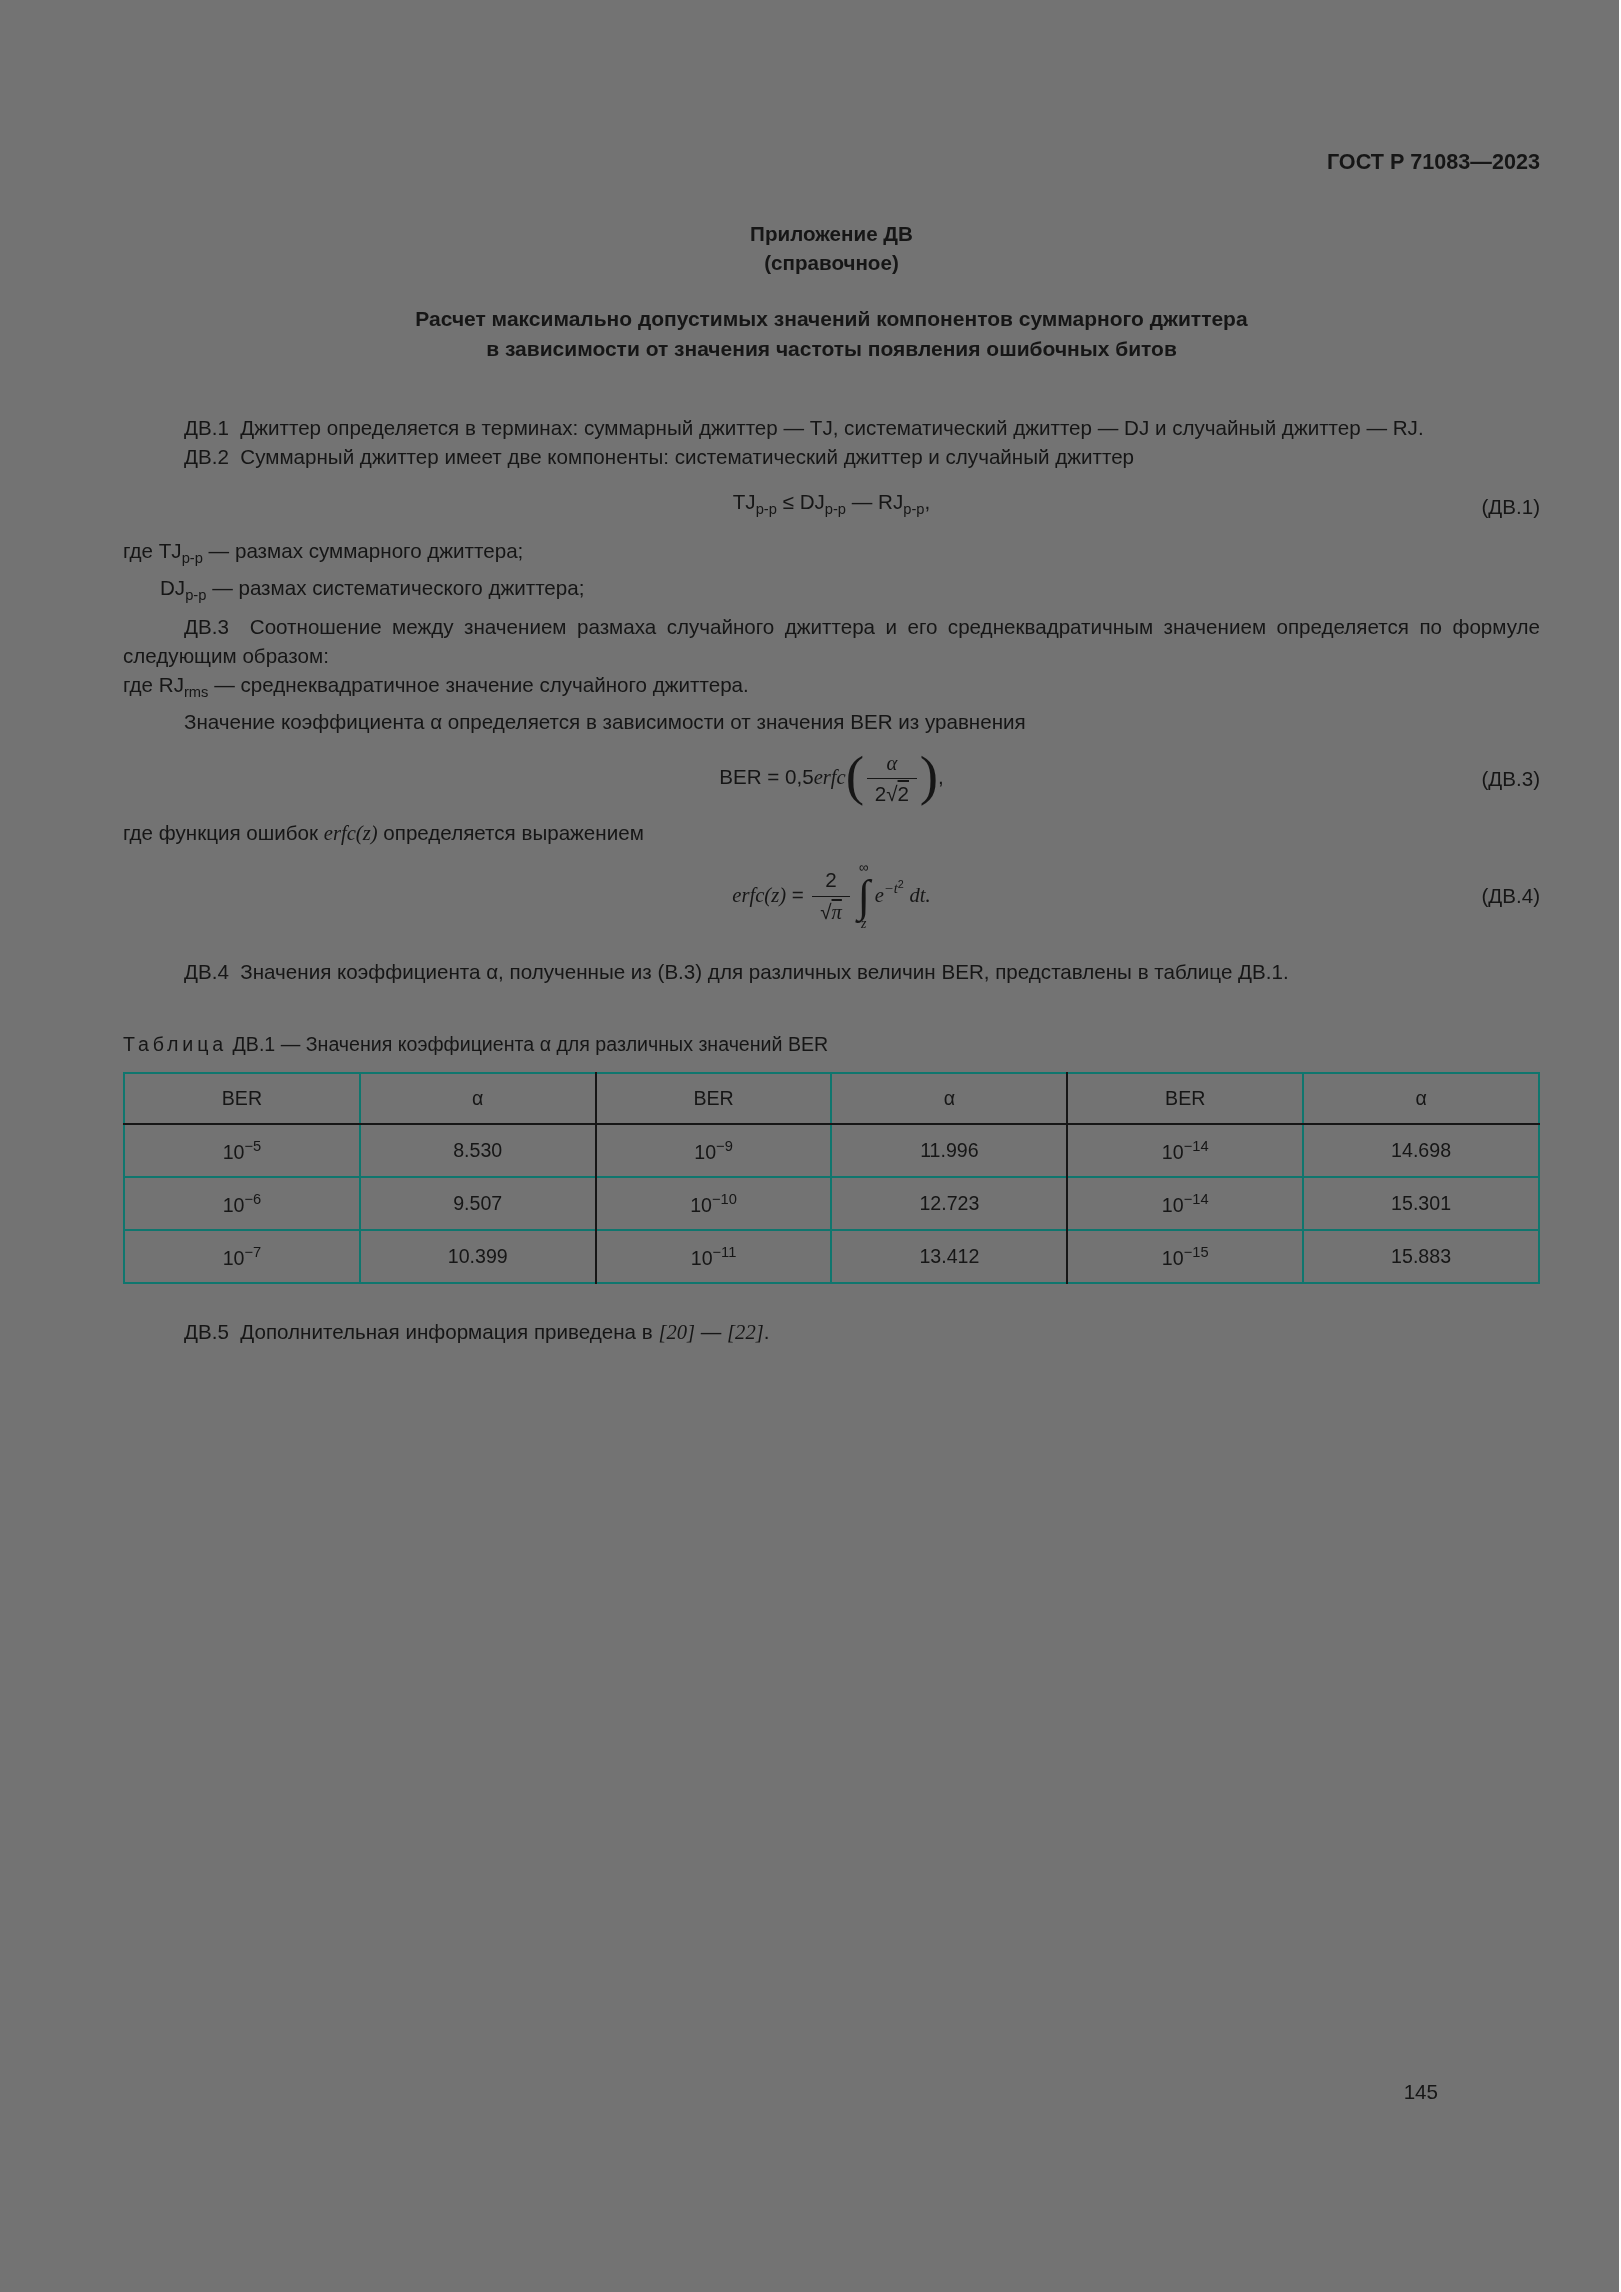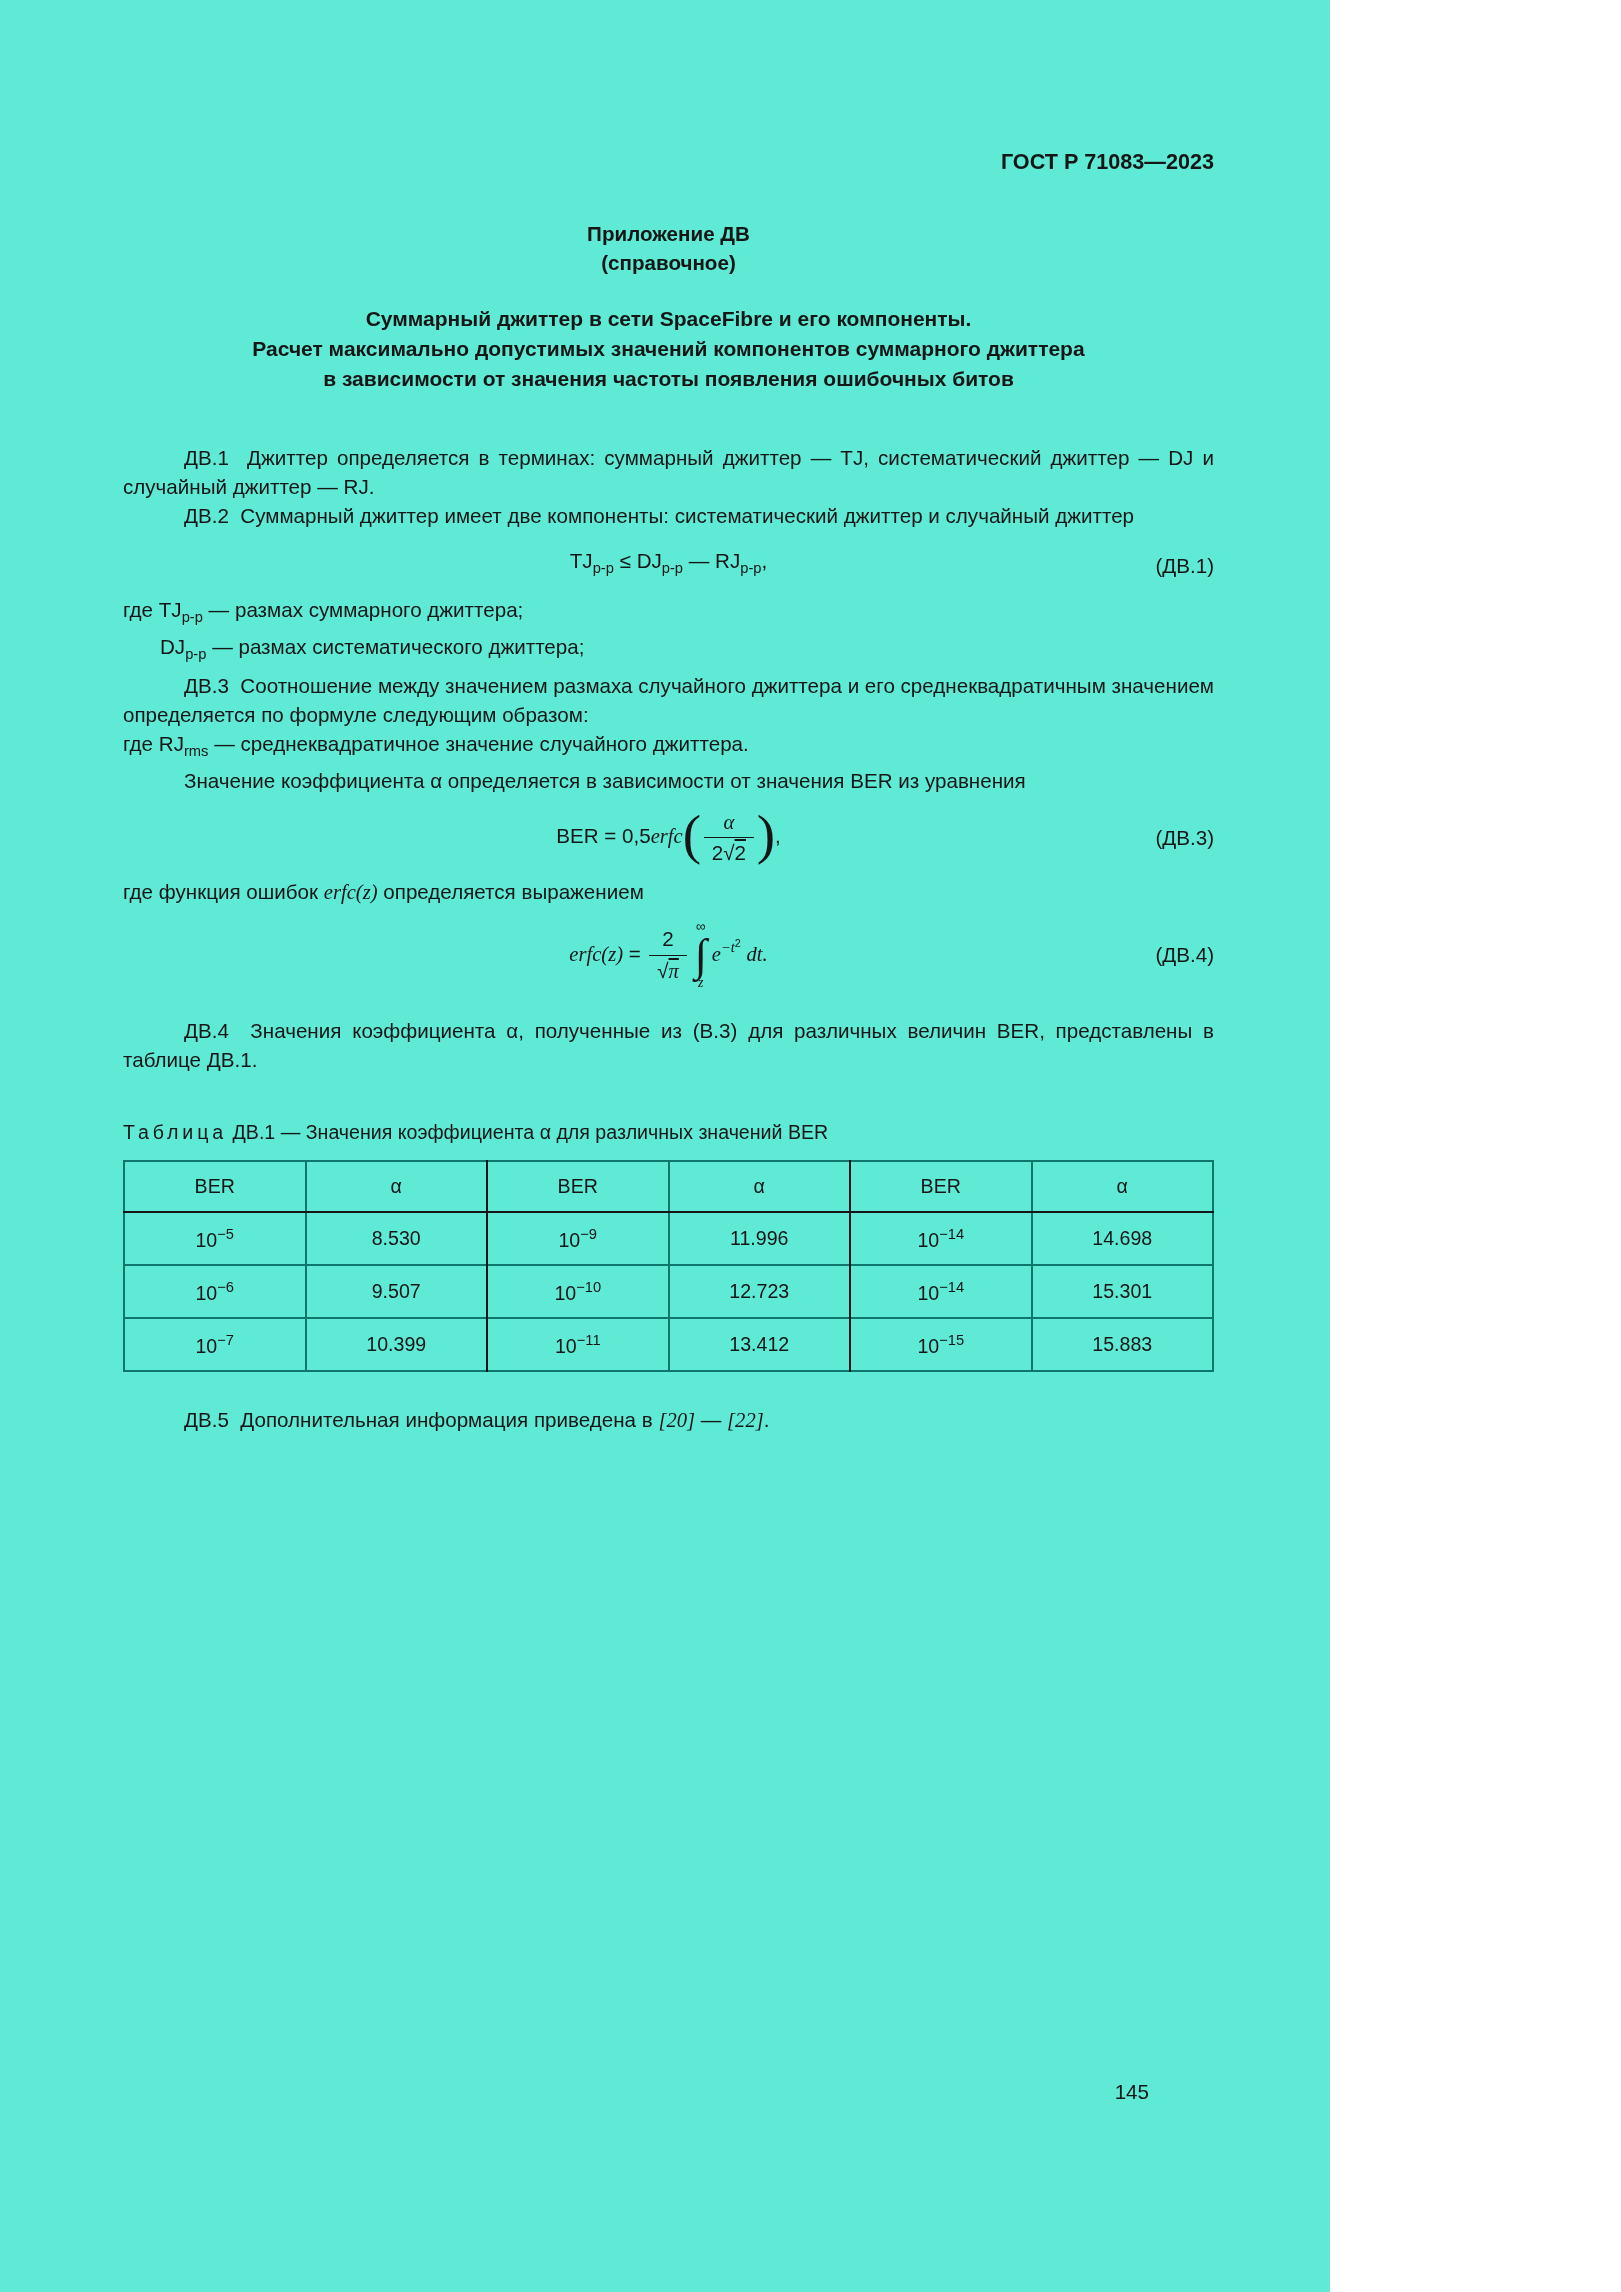--- a/index.html
+++ b/index.html
@@ -1,18 +1,18 @@
 <!DOCTYPE html>
 <html><head>
 <meta charset="utf-8">
 <style>
   html,body {margin:0; padding:0; background:#ffffff;}
   .page {
-    position:relative; width:1330px; height:2293px; box-sizing:border-box;
-    padding:147px 116px 0 123px; background:#5eead4;
+    position:relative; width:1619px; height:2293px; box-sizing:border-box;
+    padding:147px 79px 0 123px; background:#737373;
     font-family:"Liberation Sans", sans-serif; color:#161616;
   }
   .doc-number {text-align:right; font-weight:700; font-size:21.6px; line-height:29px; margin-bottom:43px;}
   .appendix-name, .appendix-kind {text-align:center; font-weight:700; font-size:20.6px; line-height:29px;}
   .main-title {text-align:center; font-weight:700; font-size:21px; line-height:30px; margin-top:27.4px;}
   .body {font-size:20.6px; line-height:29px; text-align:justify; margin:0;}
   .indent {text-indent:61px;}
   .sub-indent {padding-left:37px;}
   sub {font-size:14.7px;}
   .formula-row {position:relative; text-align:center; font-size:20.6px;}
@@ -47,21 +47,20 @@
 <body>
 
 <div class="page">
 
   <div class="doc-number">ГОСТ Р 71083—2023</div>
 
   <div class="appendix-name">Приложение ДВ</div>
   <div class="appendix-kind">(справочное)</div>
 
   <div class="main-title">
-    <div>Суммарный джиттер в сети SpaceFibre и его компоненты.</div>
     <div>Расчет максимально допустимых значений компонентов суммарного джиттера</div>
     <div>в зависимости от значения частоты появления ошибочных битов</div>
   </div>
 
   <p class="body indent mt-p1">ДВ.1&nbsp; Джиттер определяется в терминах: суммарный джиттер — TJ, систематический джиттер — DJ и случайный джиттер — RJ.</p>
   <p class="body indent">ДВ.2&nbsp; Суммарный джиттер имеет две компоненты: систематический джиттер и случайный джиттер</p>
 
   <div class="formula-row f-simple">
     <span class="formula"><span>TJ</span><sub>p-p</sub><span> ≤ </span><span>DJ</span><sub>p-p</sub><span> — </span><span>RJ</span><sub>p-p</sub><span>,</span></span>
     <span class="formula-label">(ДВ.1)</span>

